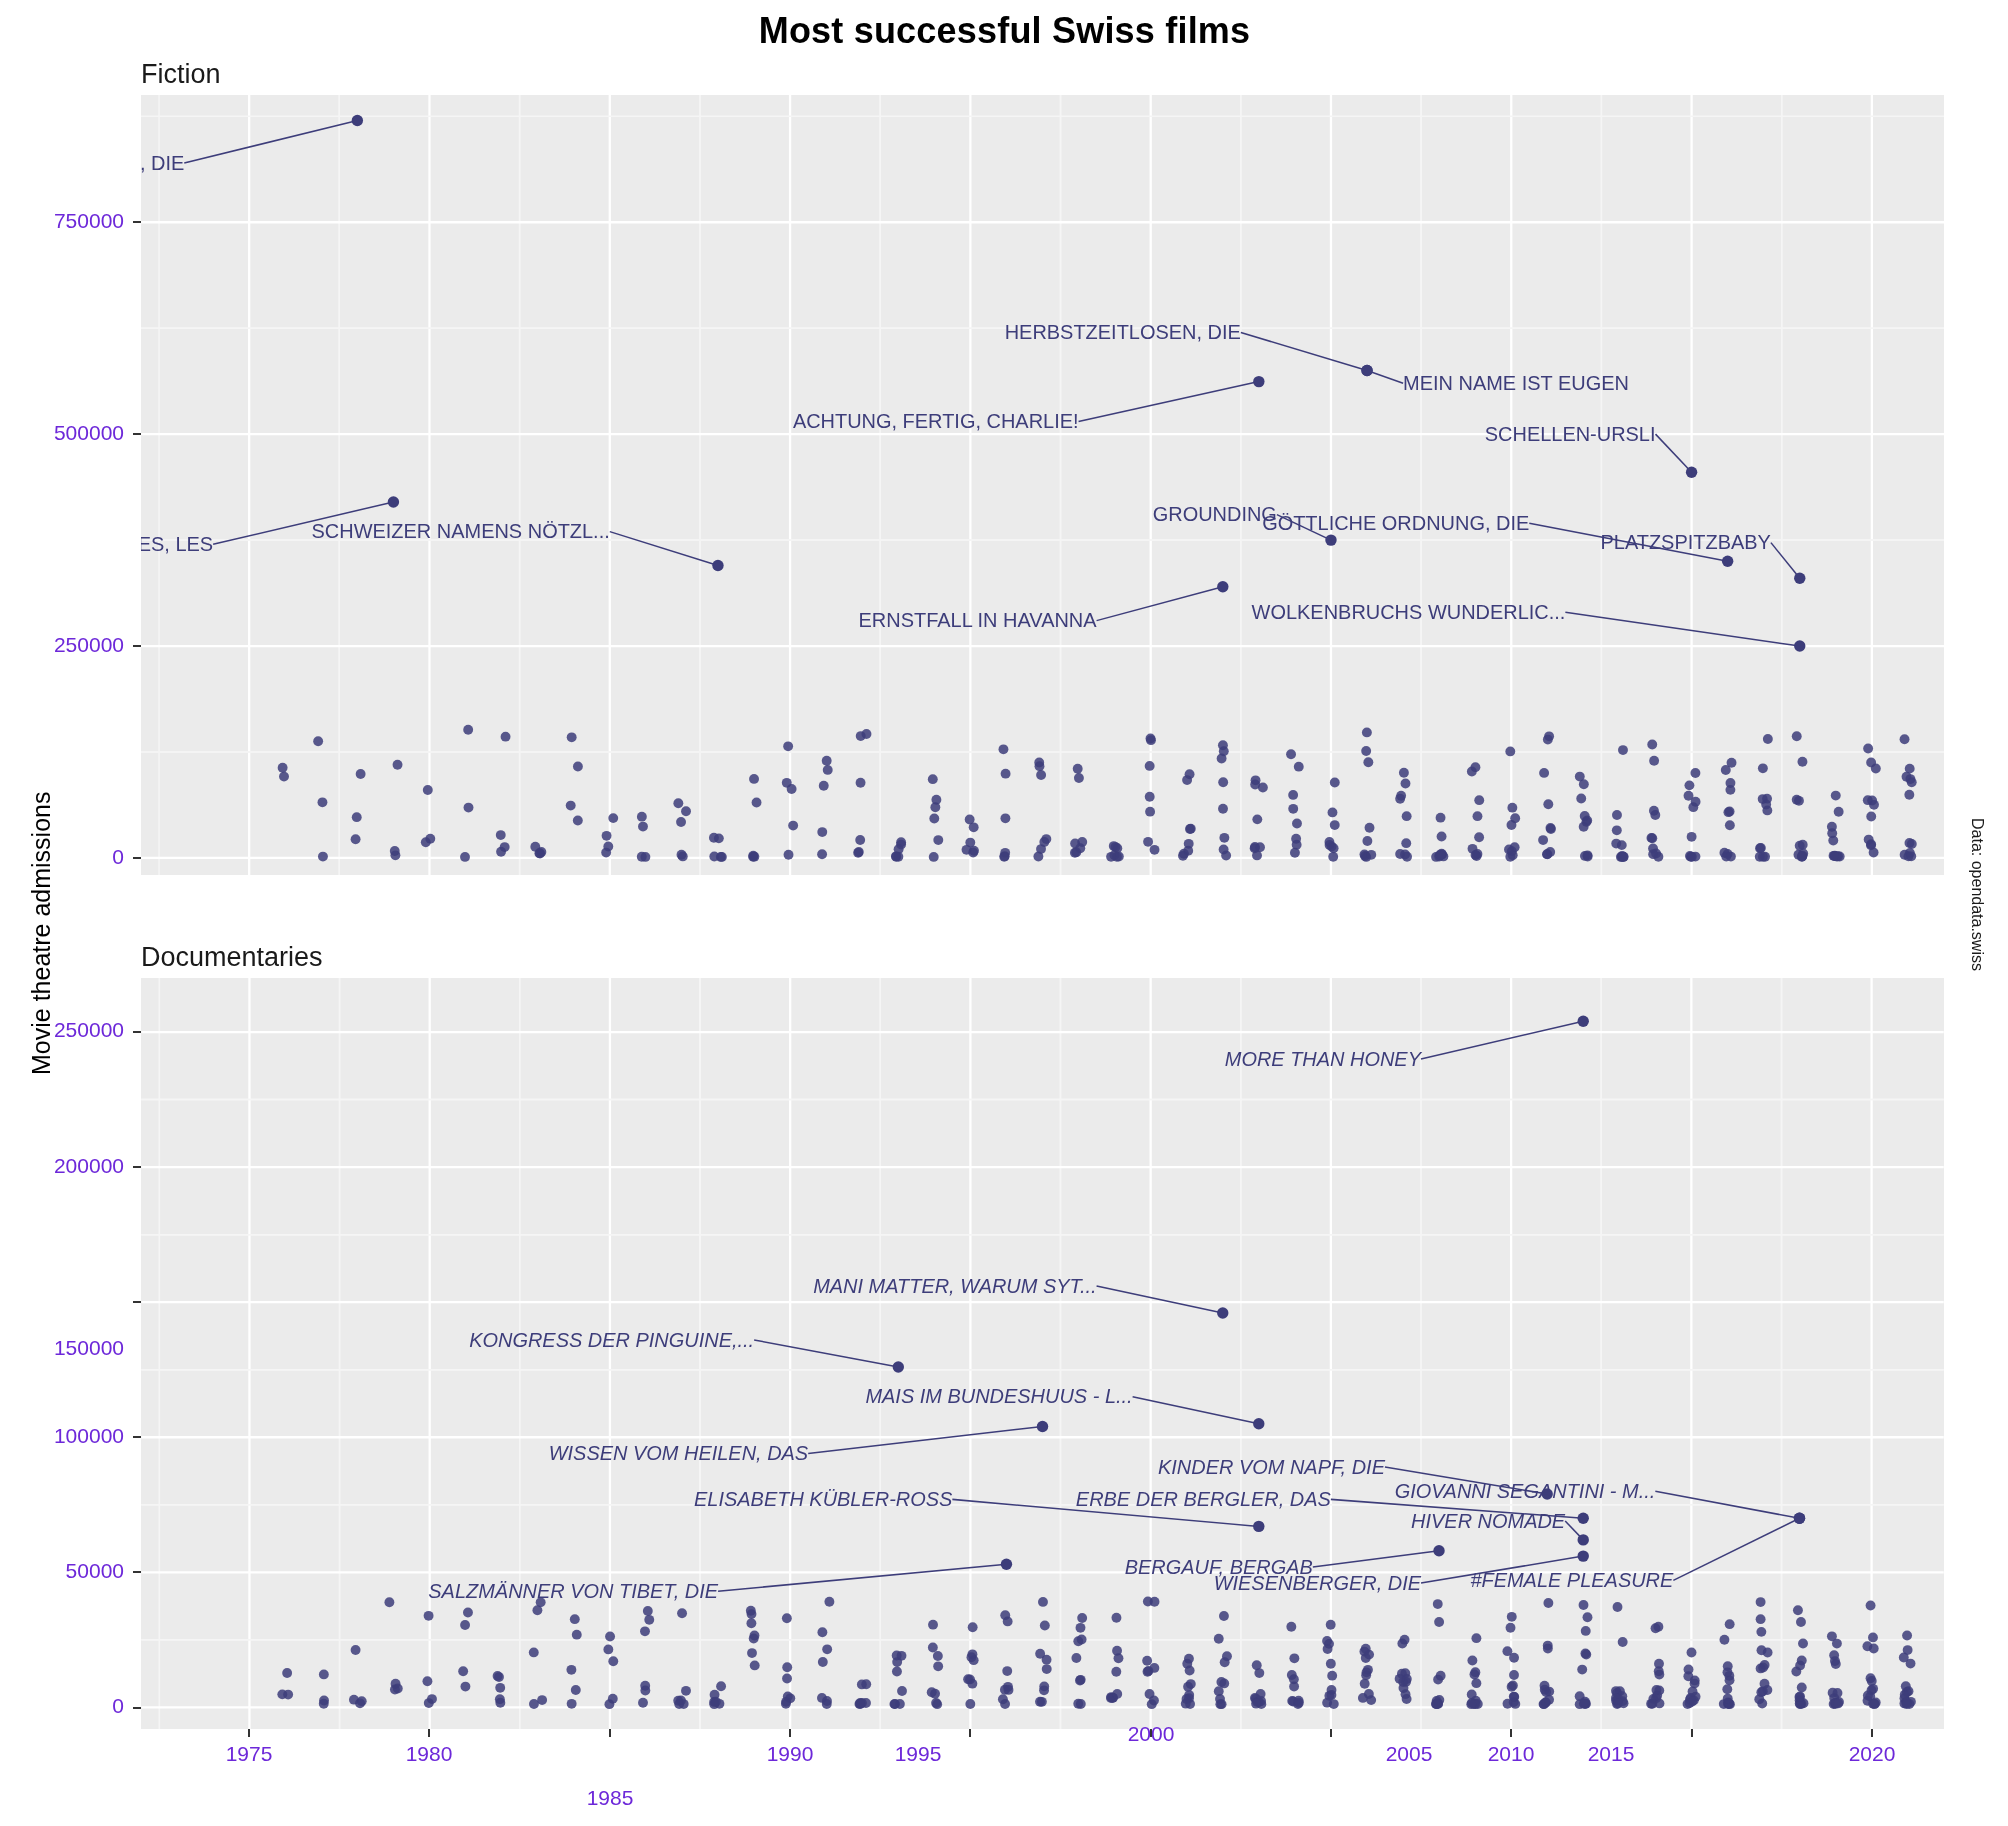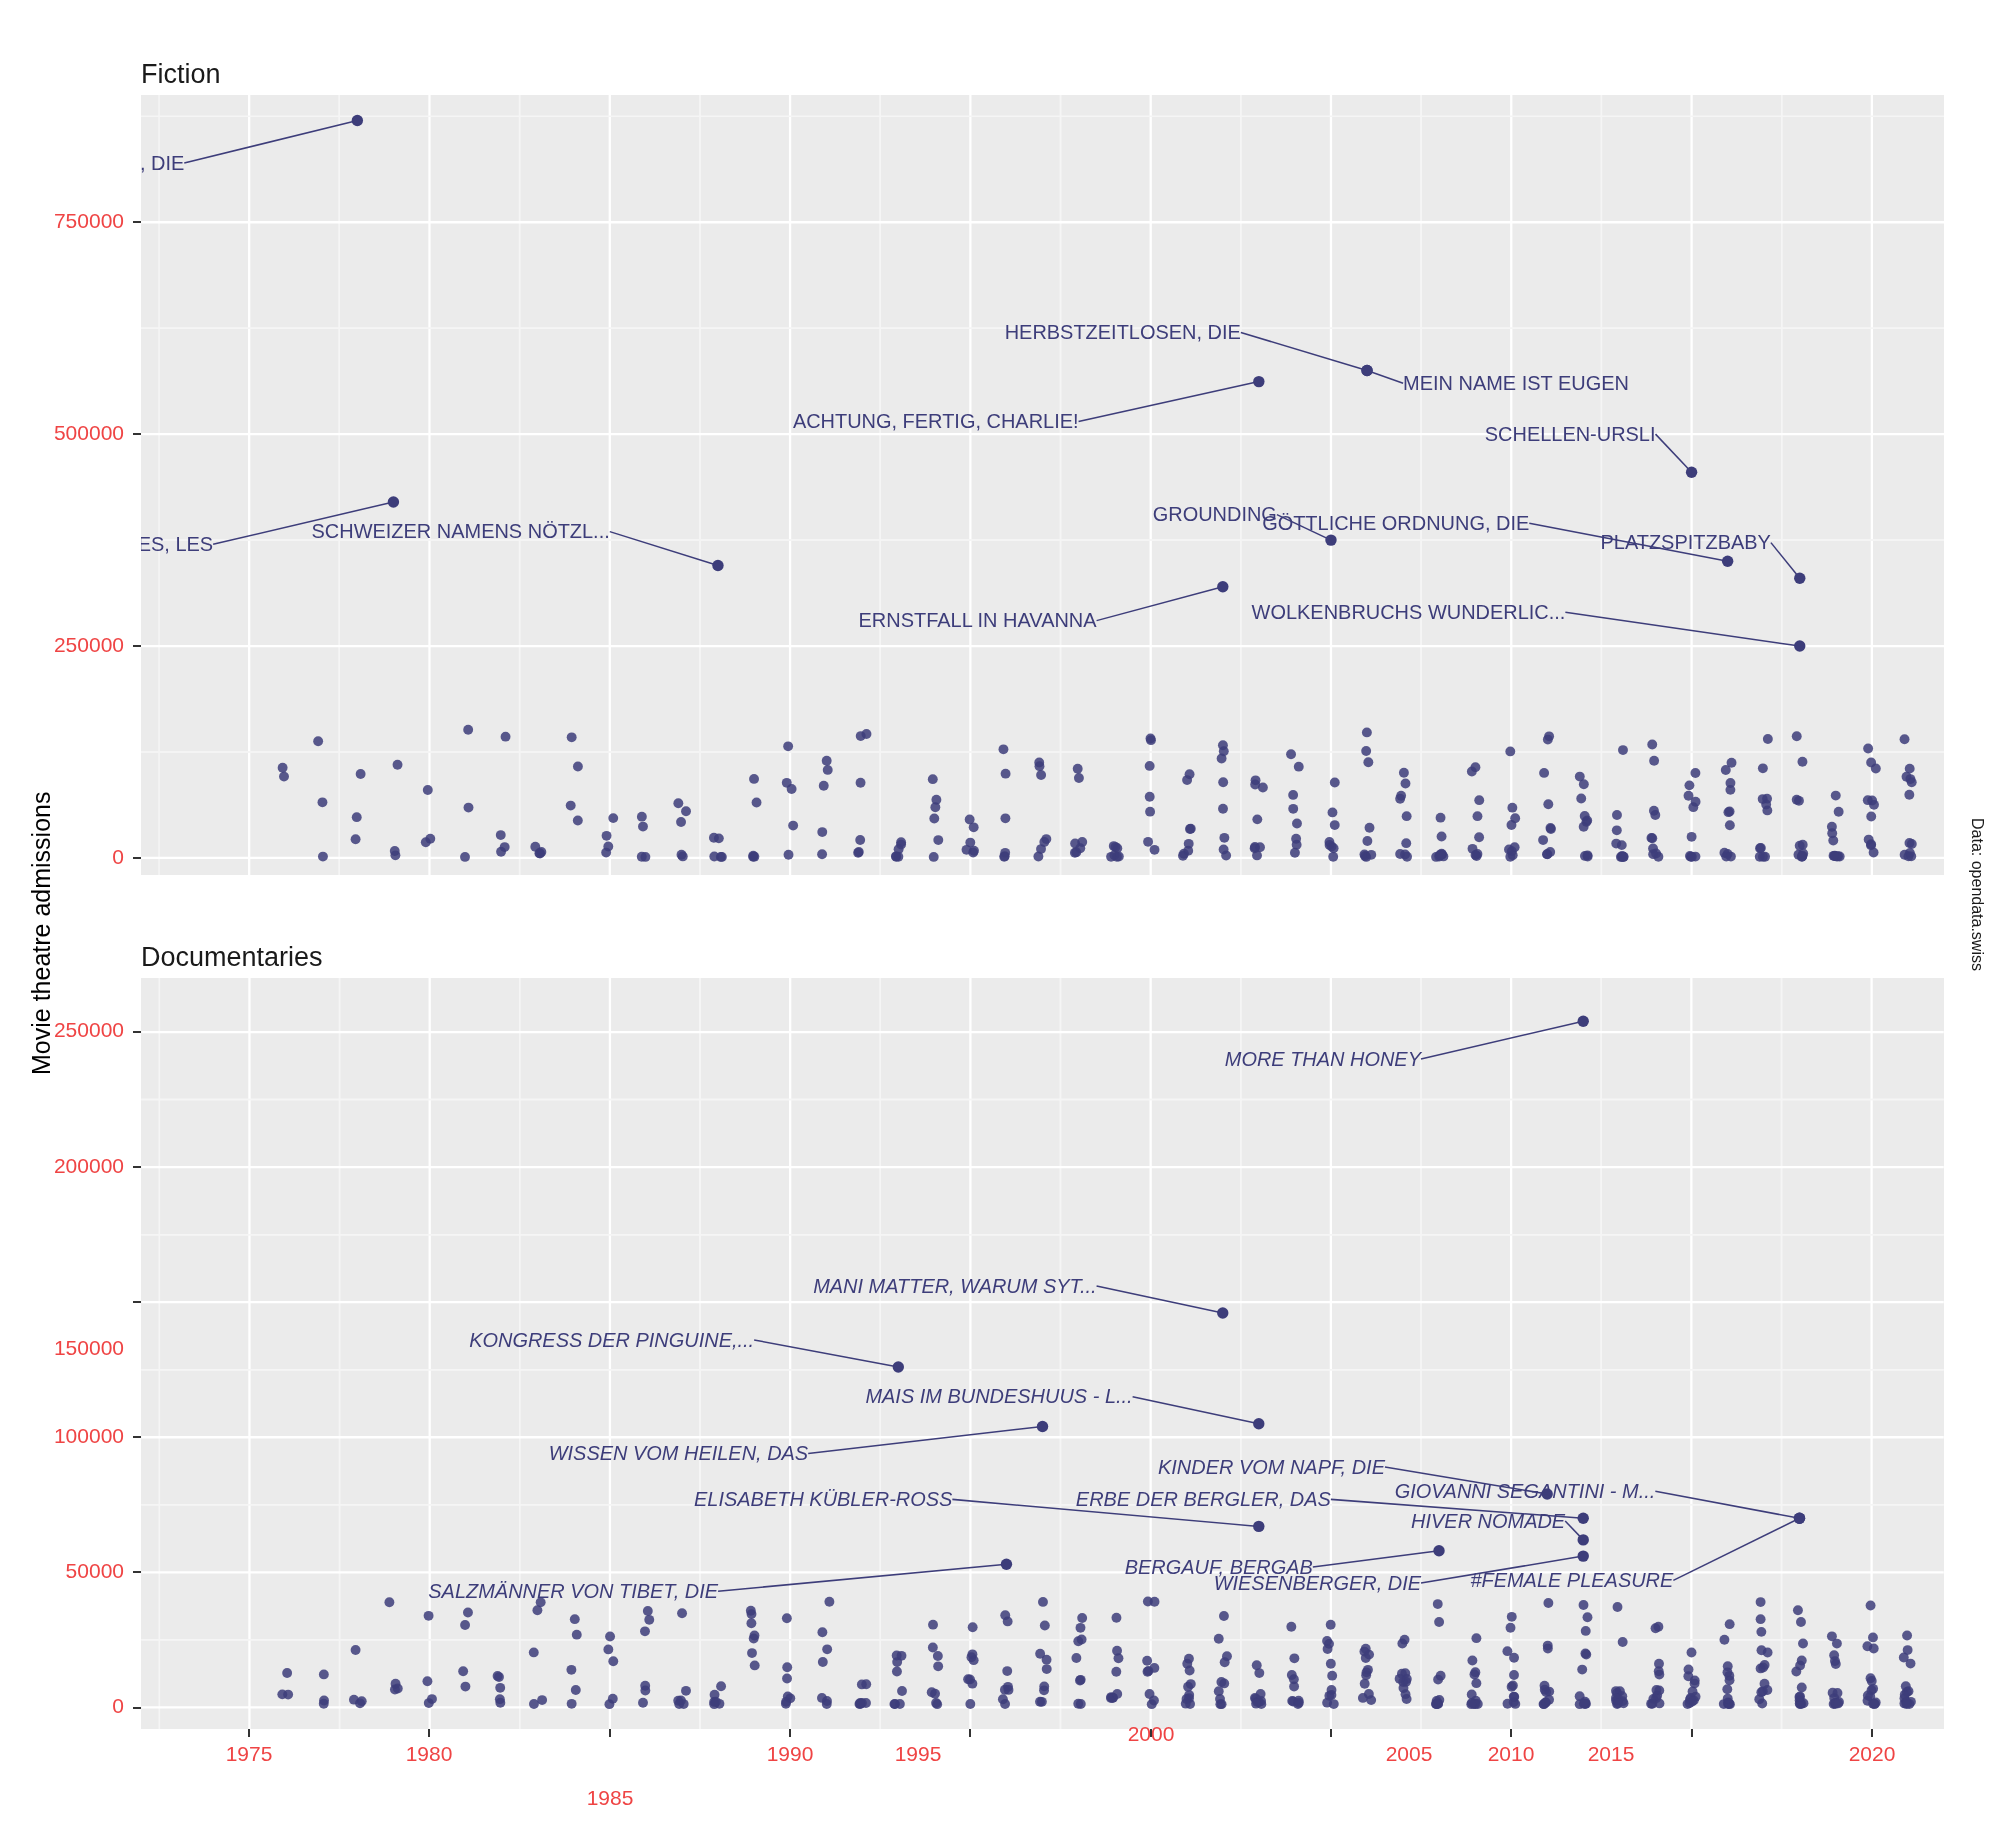--- a/index.html
+++ b/index.html
@@ -58,38 +58,39 @@
   .panel {
     position: absolute;
     background: #ebebeb;
   }
   .panel svg, .overlay svg {
     display: block;
   }
   .tick-label {
     position: absolute;
     font-size: 21px;
-    color: #ef4444;
+    color: #6d28d9;
     white-space: nowrap;
   }
   .axis-tick {
     position: absolute;
     background: #333333;
   }
   .pt-label {
     font-size: 21px;
     fill: #3d3d7a;
     font-family: "Liberation Sans", sans-serif;
   }
 </style>
 </head>
 <body>
 
 <div id="root">
 
+  <div class="chart-title">Most successful Swiss films</div>
 
   <div class="facet-label" id="facet-fiction" style="left:141px; top:59px;">Fiction</div>
 
   <div class="facet-label" id="facet-docs" style="left:141px; top:942px;">Documentaries</div>
 
   <div class="y-axis-title" id="ytitle" style="left:27px; top:1075px;">Movie theatre admissions</div>
 
 
   <div class="caption" id="caption" style="left:1986px; top:818px;">Data: opendata.swiss</div>
 

